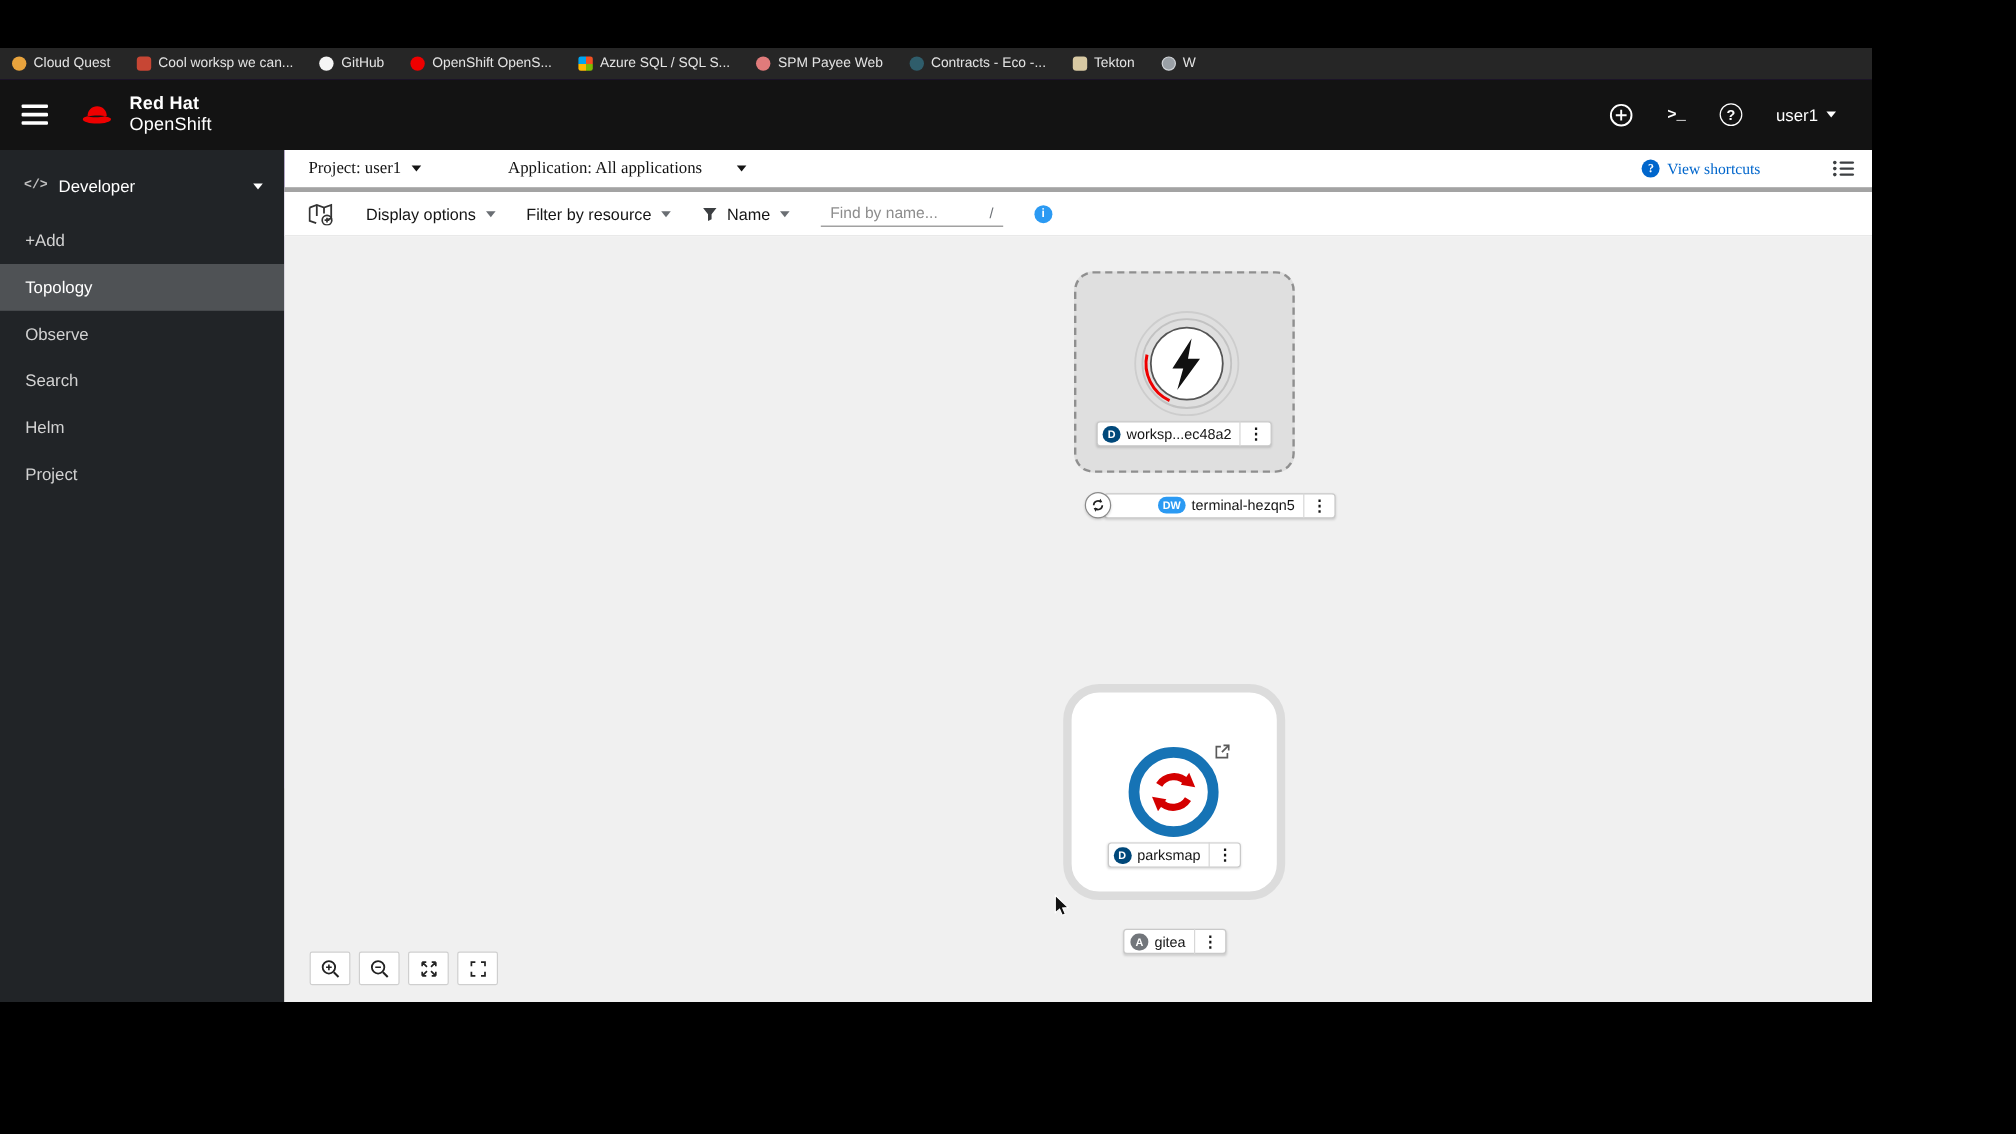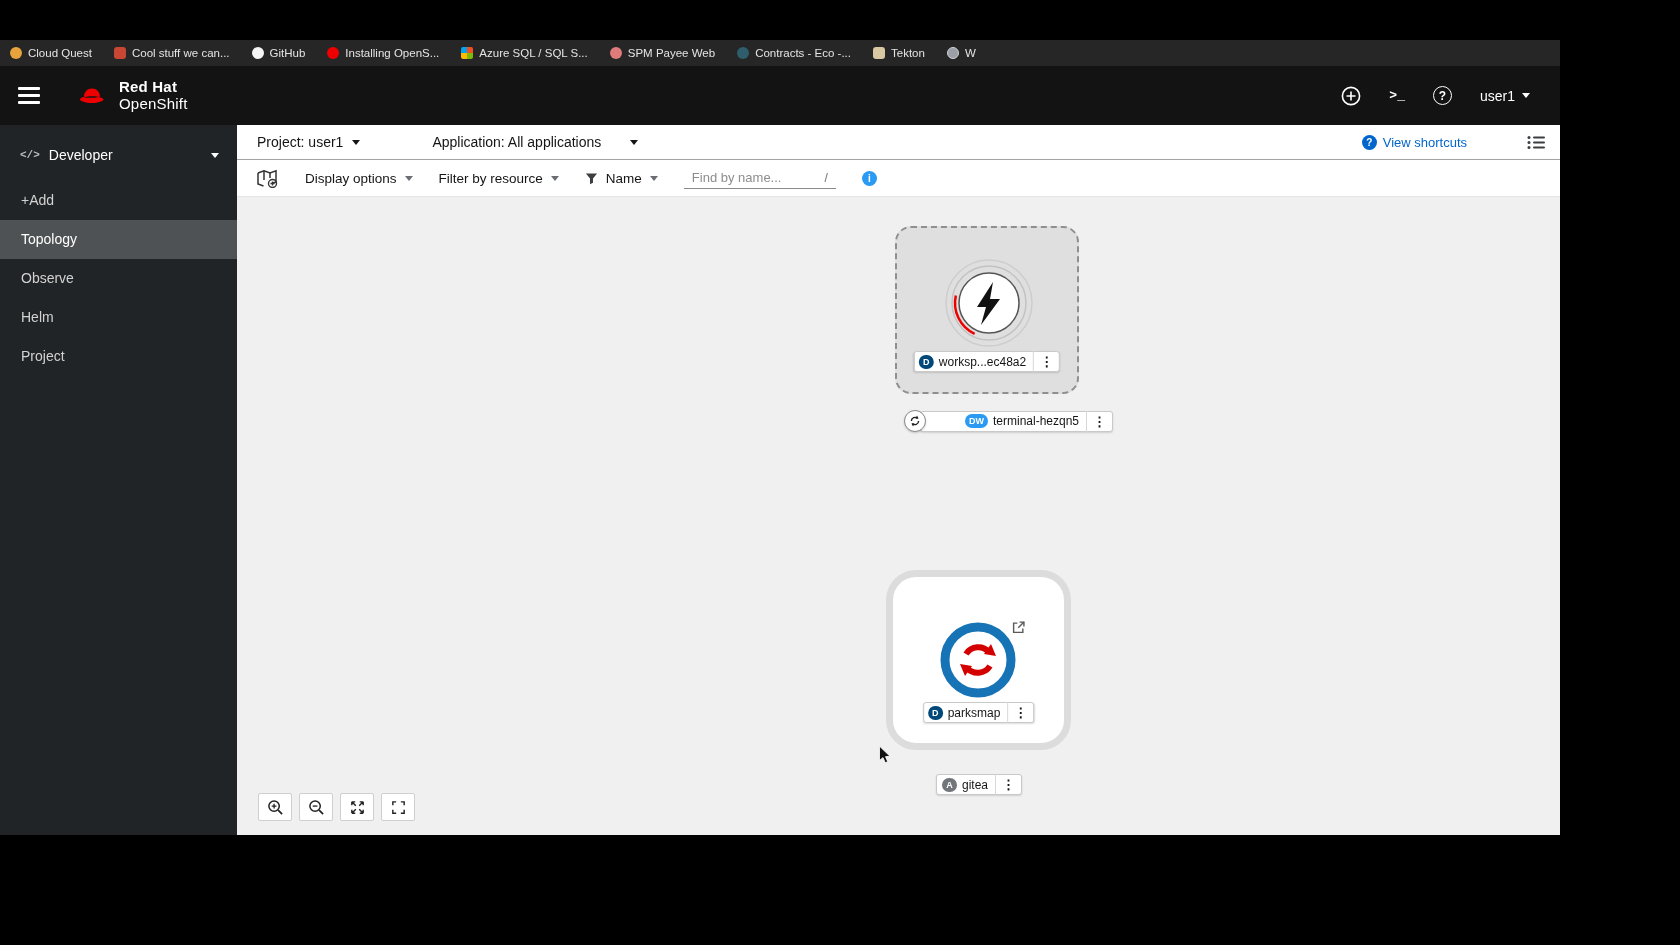--- a/index.html
+++ b/index.html
@@ -16,21 +16,21 @@
   .fav-coolstuff { background:#c74634; }
   .fav-github { background:#f5f5f5; }
   .fav-openshift { background:#ee0000; }
   .fav-azure { background:conic-gradient(#f25022 0 25%, #7fba00 0 50%, #ffb900 0 75%, #00a4ef 0); border-radius:2px; }
   .fav-spm { background:#e07b7b; }
   .fav-contracts { background:#2f5d6b; }
   .fav-tekton { background:#d8c9a3; }
   .fav-globe { background:#9aa0a6; border:1px solid #cfd2d6; }
 
   
-  .masthead { height:59px; background:#131313; display:flex; align-items:center; padding:0 30px 0 18px; color:#fff;gap:11px; }
+  .masthead { height:59px; background:#131313; display:flex; align-items:center; padding:0 30px 0 18px; color:#fff; }
   .hamburger { width:22px; display:flex; flex-direction:column; gap:4px; margin-right:24px; cursor:pointer; }
   .hamburger span { height:3px; background:#fff; border-radius:1px; }
   .brand { display:flex; align-items:center; gap:10px; }
   .brand-text { line-height:1.1; font-size:15px; letter-spacing:.2px; }
   .brand-text .l1 { font-weight:bold; }
   .mh-right { margin-left:auto; display:flex; align-items:center; gap:28px; }
   .mh-iconbtn { display:flex; align-items:center; justify-content:center; cursor:pointer; }
   .help-circle { width:19px; height:19px; border:1.6px solid #fff; border-radius:50%; font-size:12px; font-weight:bold; display:flex; align-items:center; justify-content:center; }
   .term-glyph { font-family:"Liberation Mono", monospace; font-size:13px; font-weight:bold; }
   .mh-user { font-size:14px; display:flex; gap:7px; align-items:center; cursor:pointer; }
@@ -45,21 +45,21 @@
   .code-ico { color:#bfbfbf; font-family:"Liberation Mono", monospace; font-size:11px; font-weight:bold; }
   .persp .caret { margin-left:auto; }
   .nav { margin-top:8px; }
   .nav-item { height:39px; line-height:39px; padding-left:21px; font-size:14px; color:#d2d2d2; cursor:pointer; }
   .nav-item.selected { background:#4f5255; color:#fff; }
   .gap { margin-top:9px; }
 
   .main { flex:1; display:flex; flex-direction:column; background:#fff; }
 
   
-  .ctxbar { height:35px; border-bottom:1px solid #a3a3a3; display:flex; align-items:center; padding:0 14px 0 20px; font-size:14px; color:#151515; flex:none; }
+  .ctxbar { height:35px; border-bottom:4px solid #a3a3a3; display:flex; align-items:center; padding:0 14px 0 20px; font-size:14px; color:#151515; flex:none;font-family:Liberation Serif, serif; }
   .ctx-group { display:flex; align-items:center; gap:9px; cursor:pointer; }
   .ctx-group + .ctx-group { margin-left:72px;gap:29px; }
   .shortcuts { margin-left:auto; display:flex; align-items:center; gap:6px; color:#0066cc; font-size:13px; cursor:pointer; }
   .q-circle { width:15px; height:15px; border-radius:50%; background:#0066cc; color:#fff; font-size:10px; font-weight:bold; display:flex; align-items:center; justify-content:center; }
   .listview { margin-left:60px; cursor:pointer; display:flex; align-items:center; }
 
   
   .toolbar { height:37px; border-bottom:1px solid #e4e4e4; display:flex; align-items:center; gap:26px; padding:0 20px; font-size:13.5px; color:#151515; background:#fff; flex:none; }
   .tb-select { display:flex; align-items:center; gap:8px; cursor:pointer; }
   .filter-grp { display:flex; align-items:center; gap:8px; cursor:pointer; }
@@ -101,29 +101,29 @@
 <div class="screen">
   <div class="viewport">
 
     <div class="bkbar">
       <div class="bk-item">
         <span class="fav fav-circle fav-cloudquest"></span>
         <span>Cloud Quest</span>
       </div>
       <div class="bk-item">
         <span class="fav fav-coolstuff"></span>
-        <span>Cool stuff we can...</span>
+        <span>Cool worksp we can...</span>
       </div>
       <div class="bk-item">
         <span class="fav fav-circle fav-github"></span>
         <span>GitHub</span>
       </div>
       <div class="bk-item">
         <span class="fav fav-circle fav-openshift"></span>
-        <span>Installing OpenS...</span>
+        <span>OpenShift OpenS...</span>
       </div>
       <div class="bk-item">
         <span class="fav fav-azure"></span>
         <span>Azure SQL / SQL S...</span>
       </div>
       <div class="bk-item">
         <span class="fav fav-circle fav-spm"></span>
         <span>SPM Payee Web</span>
       </div>
       <div class="bk-item">
@@ -179,20 +179,21 @@
       <div class="sidebar">
         <div class="persp">
           <span class="code-ico">&lt;/&gt;</span>
           <span>Developer</span>
           <span class="caret white"></span>
         </div>
         <div class="nav">
           <div class="nav-item">+Add</div>
           <div class="nav-item selected">Topology</div>
           <div class="nav-item">Observe</div>
+          <div class="nav-item">Search</div>
           <div class="nav-item">Helm</div>
           <div class="nav-item">Project</div>
         </div>
       </div>
 
       <div class="main">
 
         <div class="ctxbar">
           <div class="ctx-group">
             <span>Project: user1</span>

